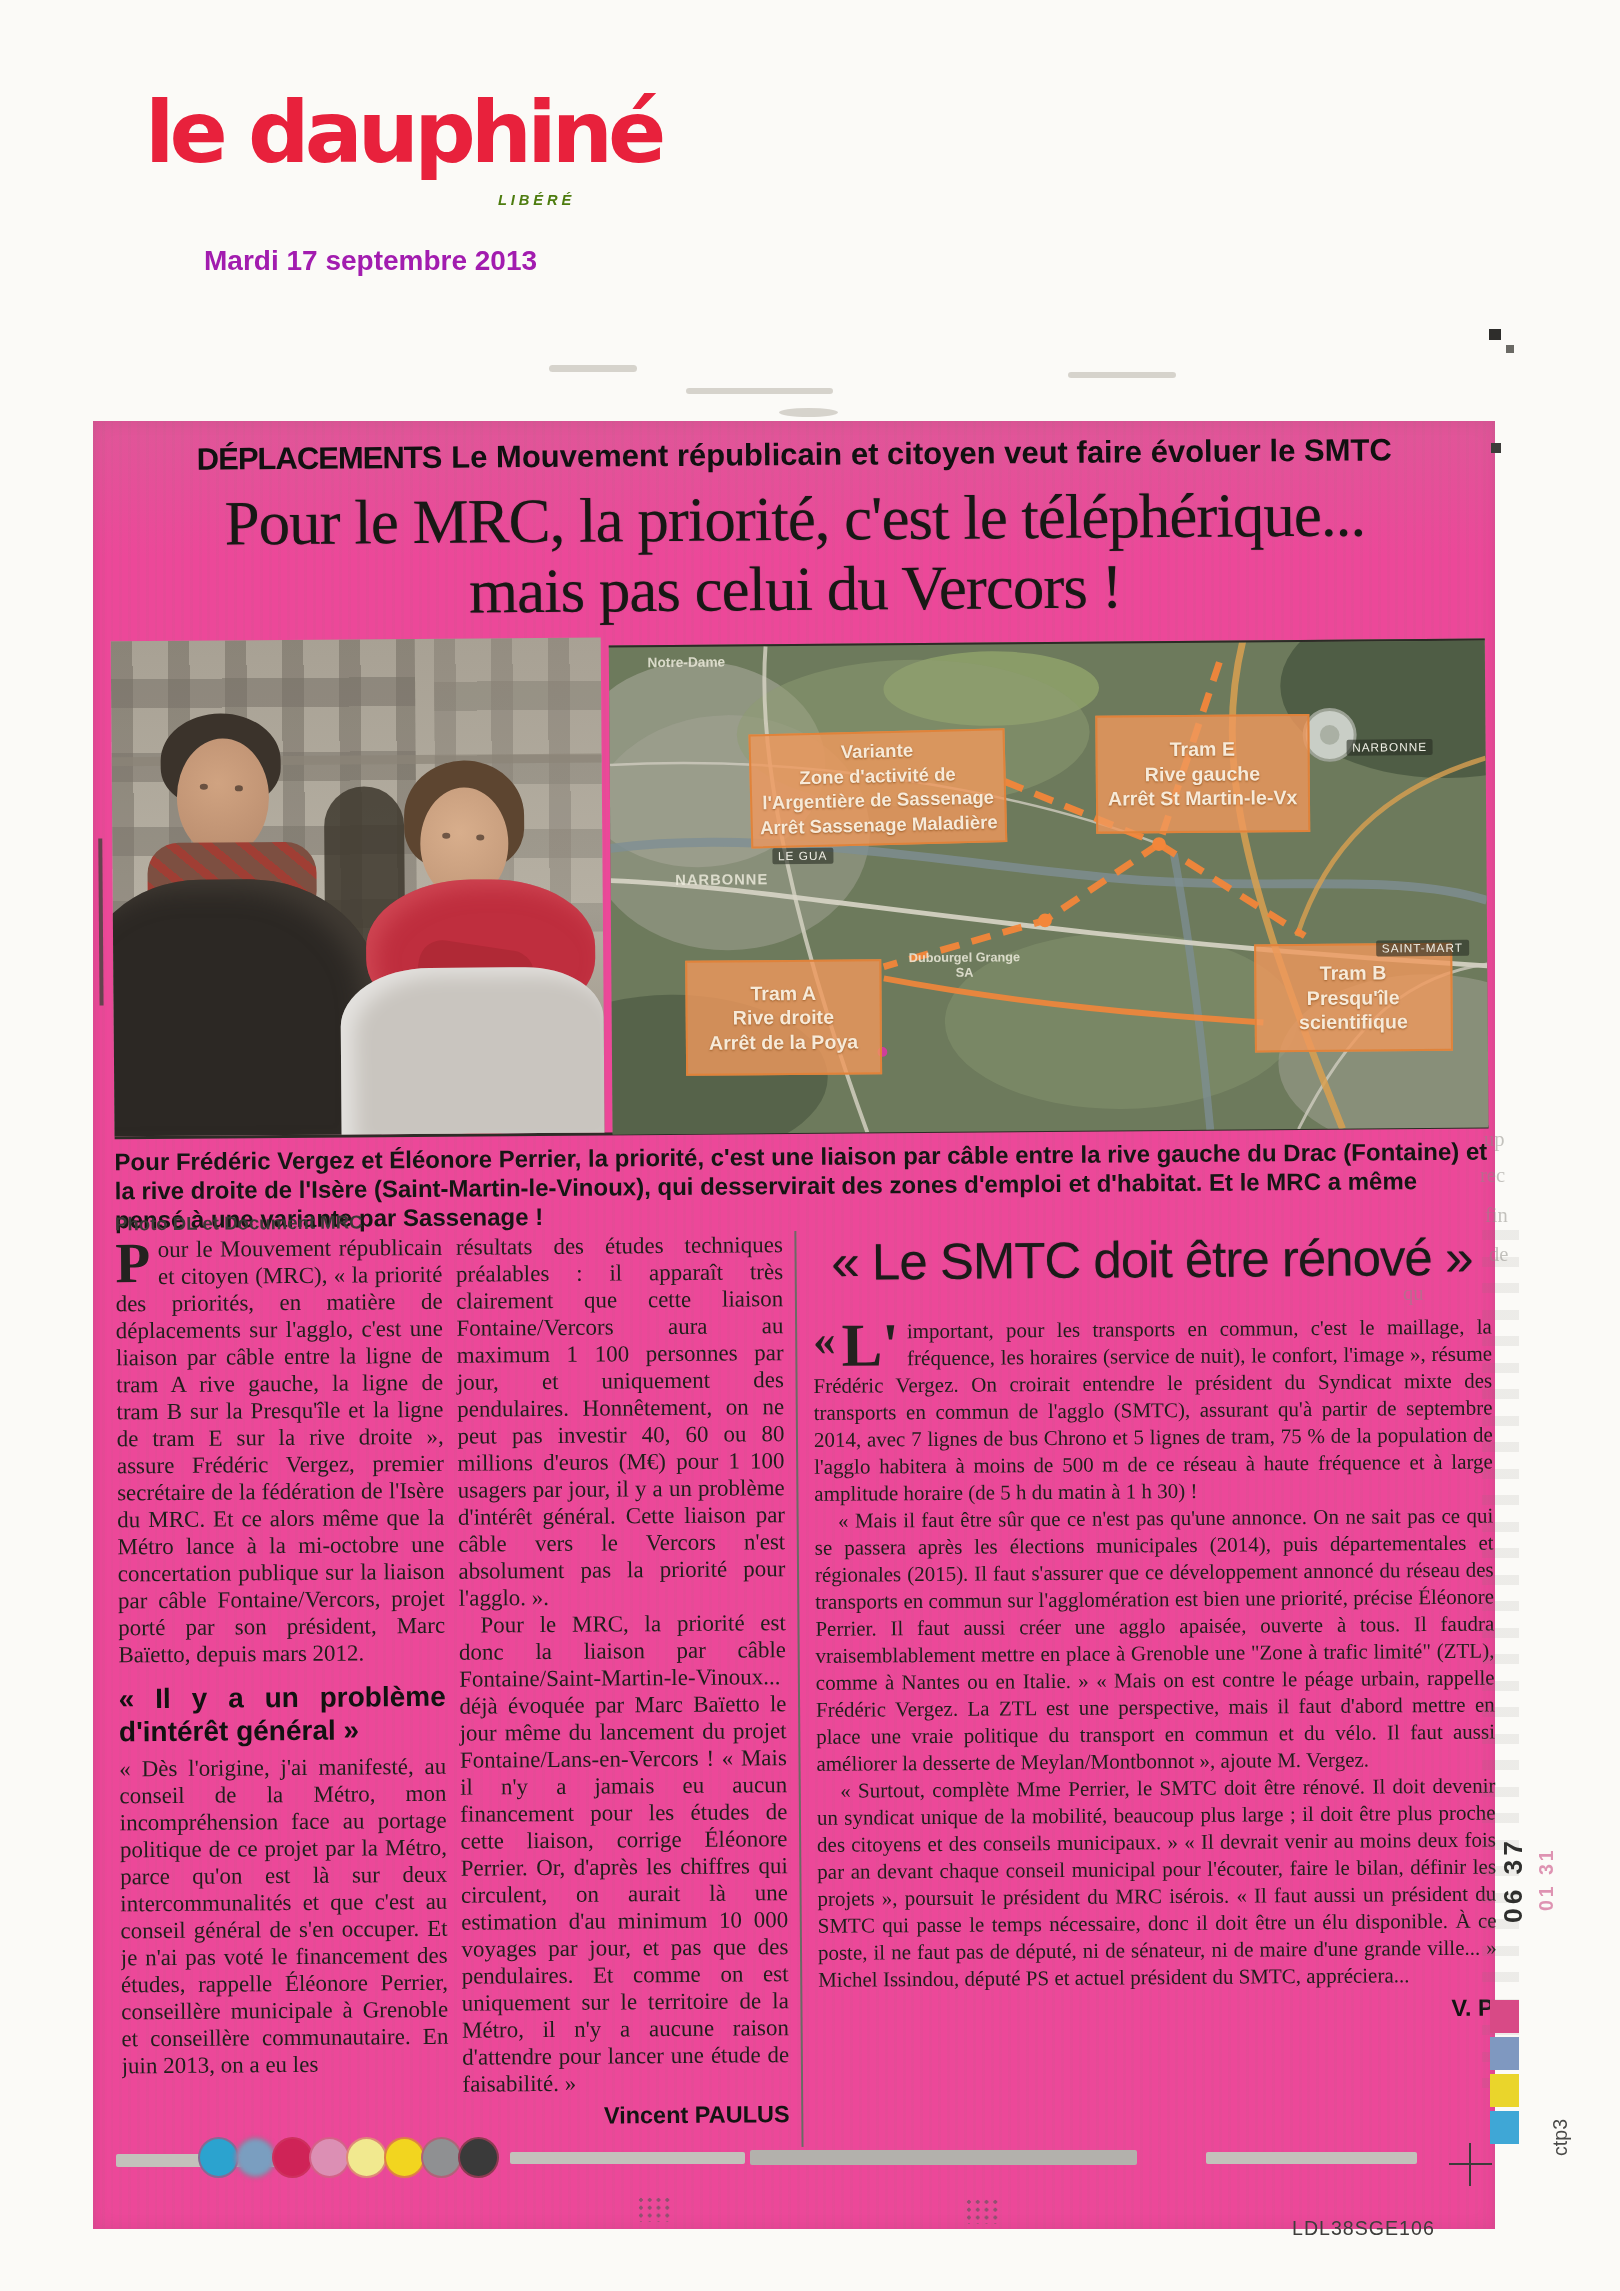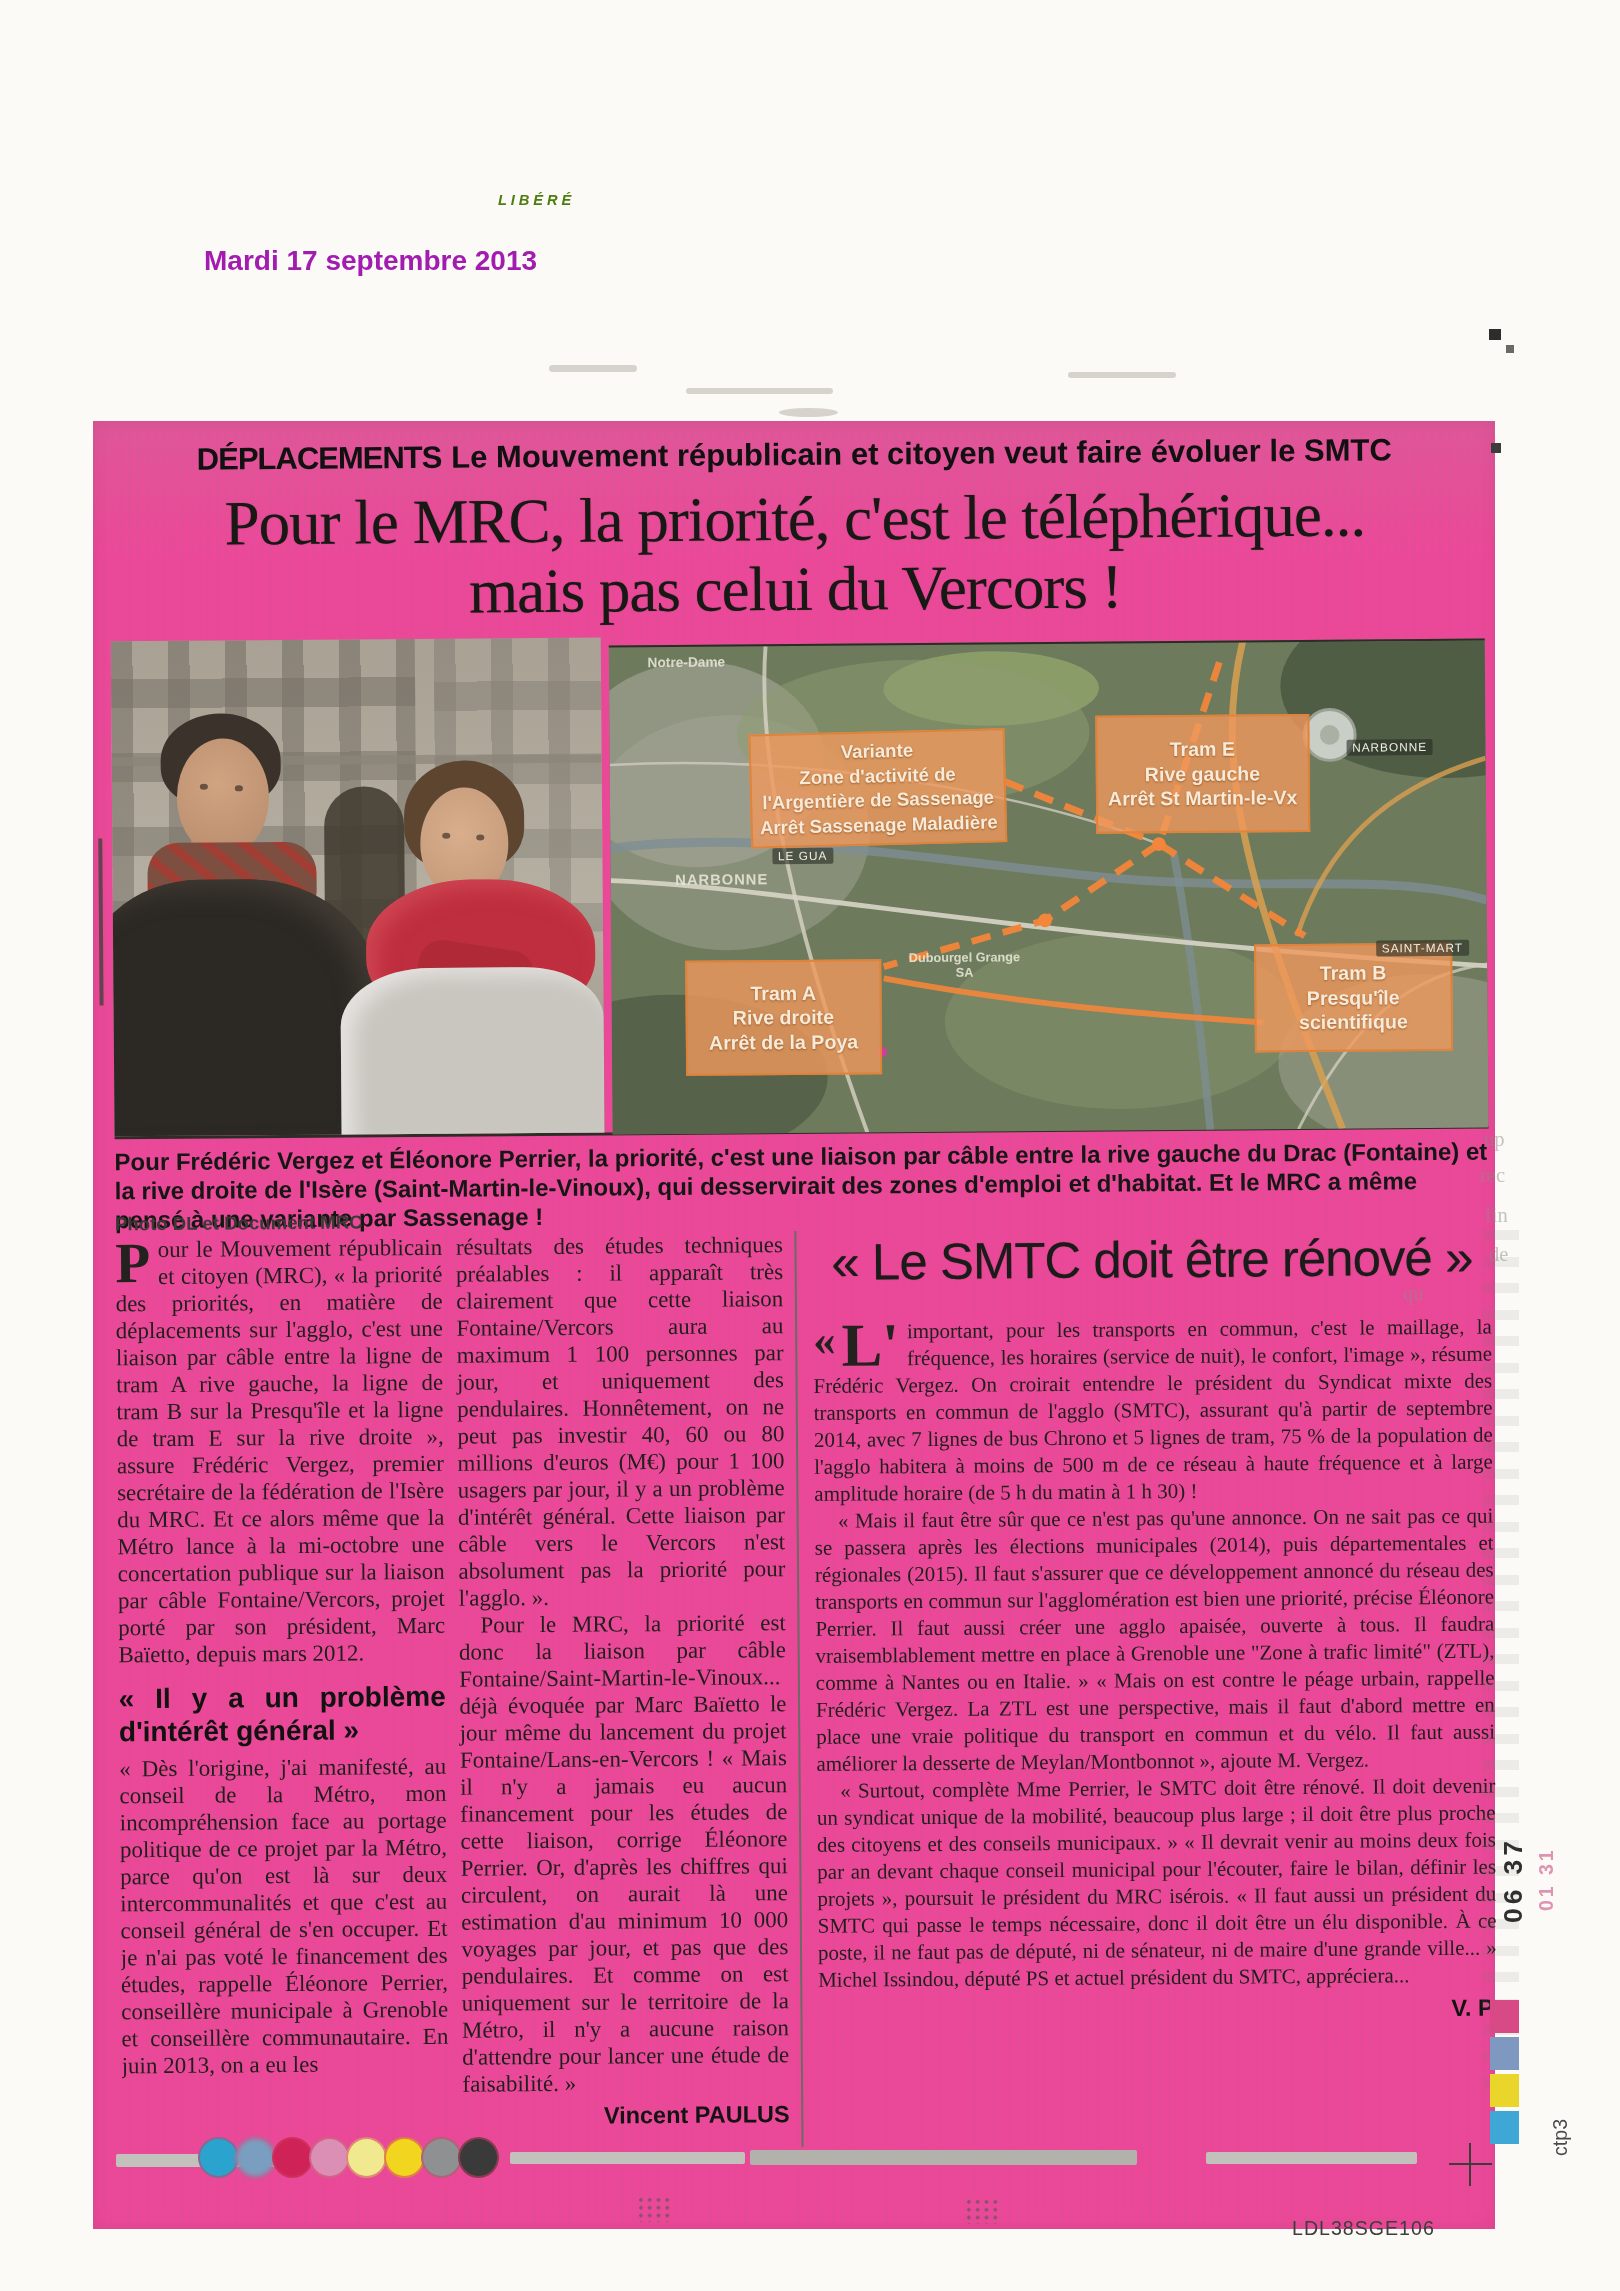--- a/index.html
+++ b/index.html
@@ -89,20 +89,21 @@
   .ghost{color:#8d8b85;opacity:.5;font-family:"Liberation Serif",serif;font-size:20.6px;}
   .plate{font-size:19.6px;color:#3d3d3b;letter-spacing:1px;}
   .dotted{width:33px;height:25.5px;opacity:.6;
      background:radial-gradient(circle 2px at 3.9px 3.9px,#555 95%,transparent) 0 0/8.8px 7.8px repeat;}
 </style>
 </head>
 <body>
 
 <div id="page">
 
+  <div class="abs logo">le dauphiné</div>
   <div class="abs logo-sub">LIBÉRÉ</div>
   <div class="abs edition-date">Mardi 17 septembre 2013</div>
 
   <div class="abs smudge" style="left:549px;top:365px;width:88px;height:6.9px;"></div>
   <div class="abs smudge" style="left:686px;top:388px;width:147px;height:5.9px;"></div>
   <div class="abs smudge" style="left:1068px;top:372px;width:108px;height:5.9px;"></div>
   <div class="abs smudge" style="left:779px;top:408px;width:59px;height:8.8px;border-radius:50%;"></div>
 
   <div class="abs article">
     <div class="tilt">

